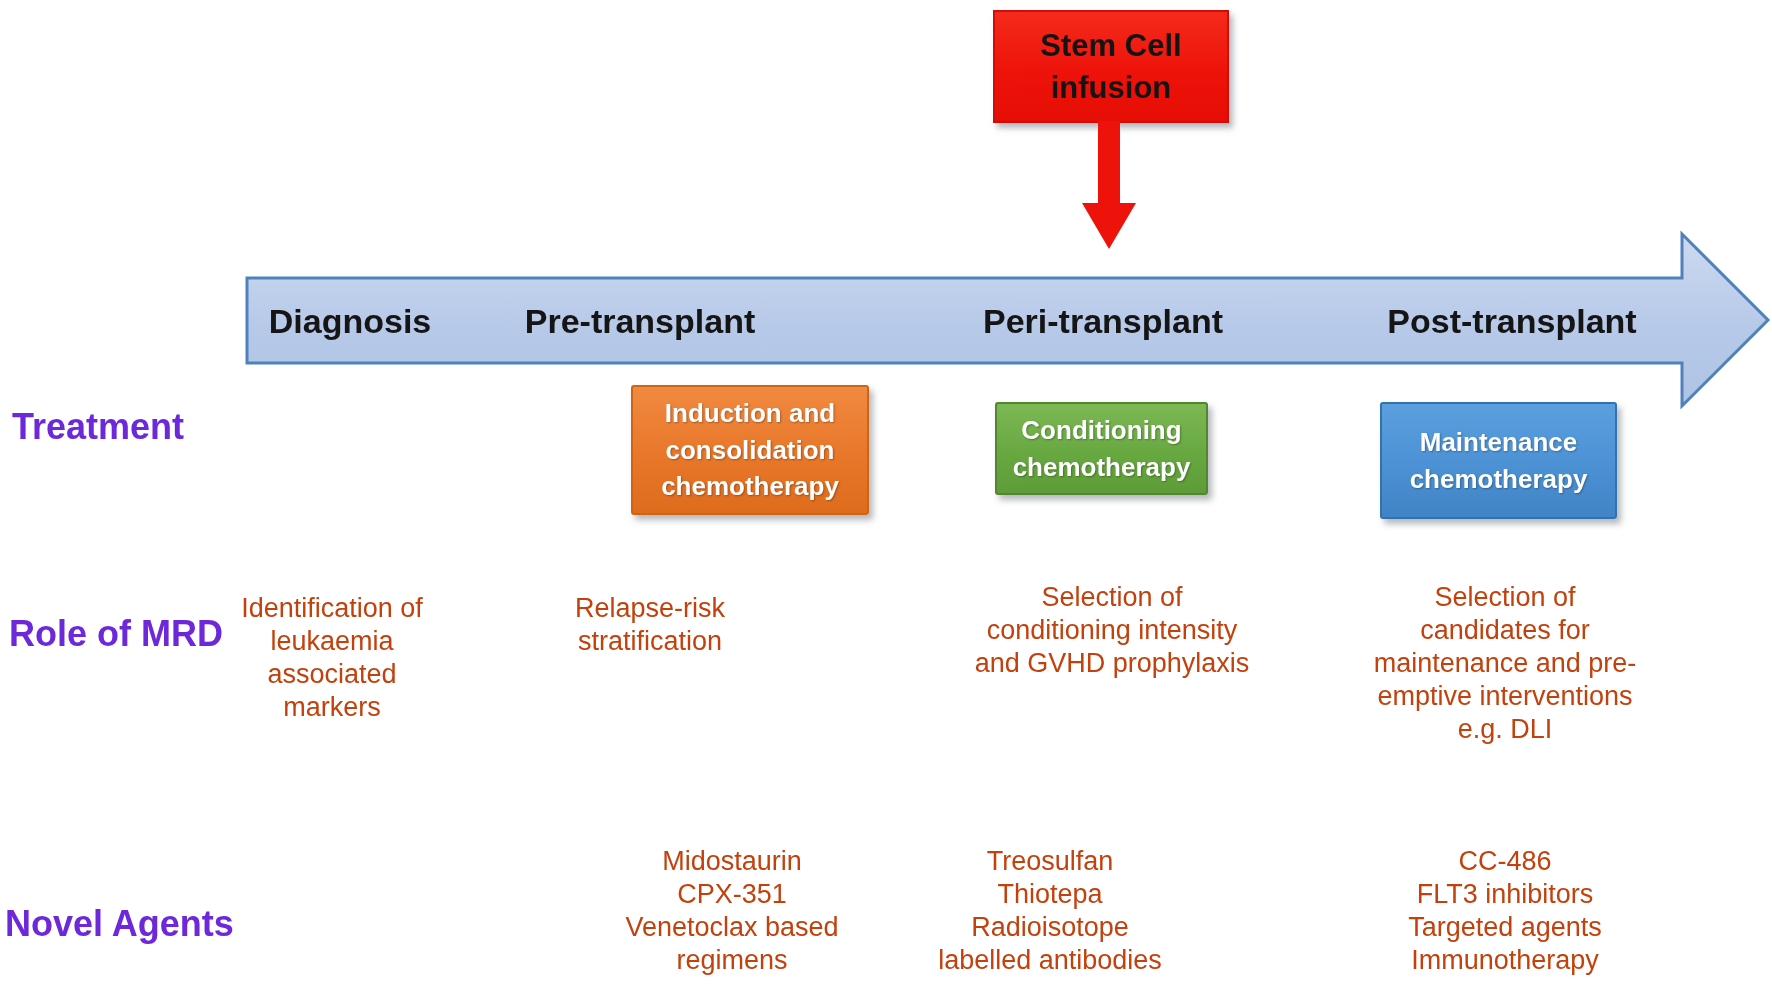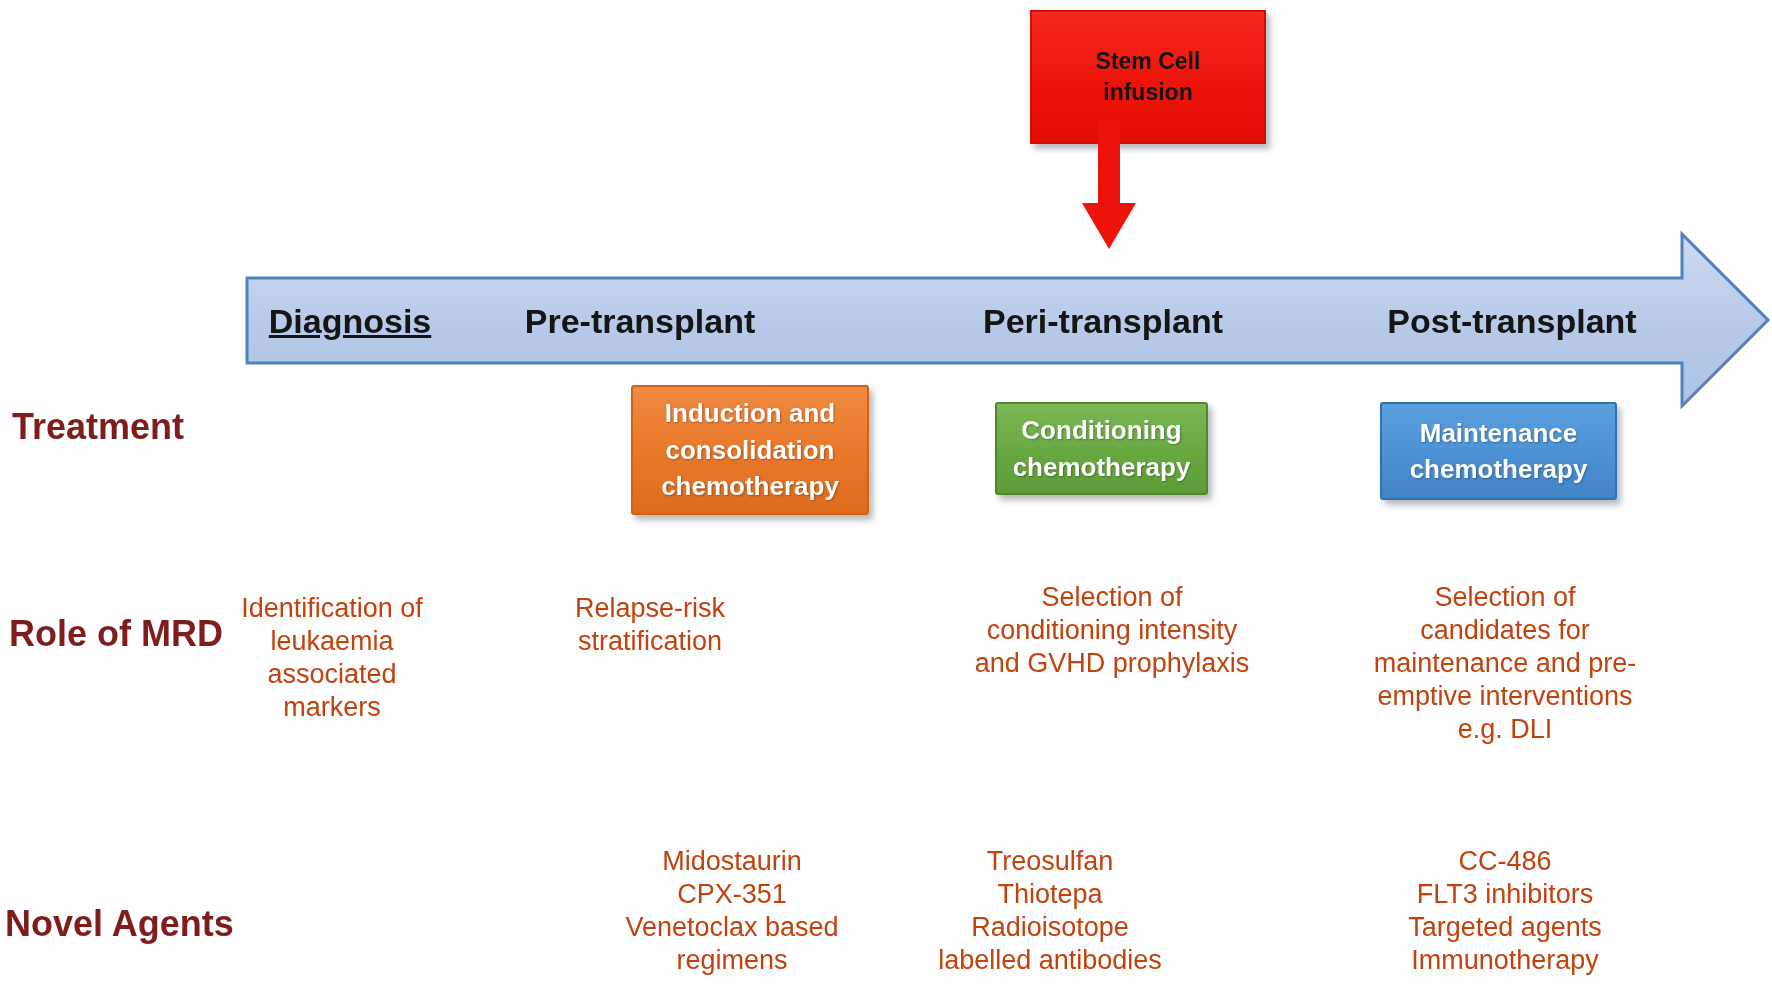--- a/index.html
+++ b/index.html
@@ -5,44 +5,44 @@
   * { margin: 0; padding: 0; box-sizing: border-box; }
   html, body { width: 1772px; height: 986px; background: #ffffff; overflow: hidden; }
   body { position: relative; font-family: "Liberation Sans", "DejaVu Sans", sans-serif; }
 
   .abs { position: absolute; }
   .multiline { white-space: pre-line; }
   .centered-x { transform: translateX(-50%); }
 
   
   .stem-cell-box {
-    left: 993px; top: 10px; width: 236px; height: 134px;
+    left: 993px; top: 10px; width: 236px; height: 113px;
     background: linear-gradient(180deg, #f42a1c 0%, #ee130a 55%, #e50d05 100%);
     border: 2px solid #d40b06;
     box-shadow: 4px 5px 6px rgba(120,130,140,0.55);
     display: flex; align-items: center; justify-content: center;
     text-align: center; color: #141414;
-    font-size: 23px; font-weight: bold; line-height: 1.35; margin-left: 37px;
+    font-size: 31px; font-weight: bold; line-height: 1.35;
   }
   .stem-arrow-svg { left: 1079px; top: 121px; width: 60px; height: 130px; }
 
   
   .timeline-svg { left: 245px; top: 230px; width: 1530px; height: 182px; }
   .phase-label {
     top: 279px; height: 85px; line-height: 85px;
     font-size: 34px; font-weight: bold; color: #151515; white-space: nowrap;
   }
-  .phase-diagnosis { left: 350px; text-decoration: underline; }
+  .phase-diagnosis { left: 350px; }
   .phase-pre  { left: 640px; }
   .phase-peri { left: 1103px; }
   .phase-post { left: 1512px; }
 
   
   .row-label {
-    color: #7f1d1d; font-size: 36px; font-weight: bold; white-space: nowrap;
+    color: #6d28d9; font-size: 36px; font-weight: bold; white-space: nowrap;
   }
   .row-label-treatment { left: 12px; top: 406px; }
   .row-label-mrd       { left: 9px;  top: 613px; }
   .row-label-novel     { left: 5px;  top: 895px; margin-top: 8px; }
 
   
   .treat-box {
     display: flex; align-items: center; justify-content: center;
     text-align: center; color: #ffffff; font-weight: bold; font-size: 26px;
     line-height: 1.4; border-radius: 3px;
@@ -54,21 +54,21 @@
     background: linear-gradient(180deg, #f08a41 0%, #e87729 55%, #de6c1d 100%);
     border: 2px solid #cf6414;
     margin-left: 39px;
   }
   .box-conditioning {
     left: 995px; top: 402px; width: 213px; height: 93px;
     background: linear-gradient(180deg, #7cb854 0%, #68a841 55%, #5d9c38 100%);
     border: 2px solid #53862e;
   }
   .box-maintenance {
-    left: 1380px; top: 402px; width: 237px; height: 98px;
+    left: 1380px; top: 402px; width: 237px; height: 117px;
     background: linear-gradient(180deg, #5b9fdd 0%, #4b91d4 55%, #4184c5 100%);
     border: 2px solid #3372ae;
   }
 
   
   .note {
     color: #c2410c; font-size: 27px; line-height: 33px;
     text-align: center; white-space: pre-line; width: 420px;
     transform: translateX(-50%);
   }

